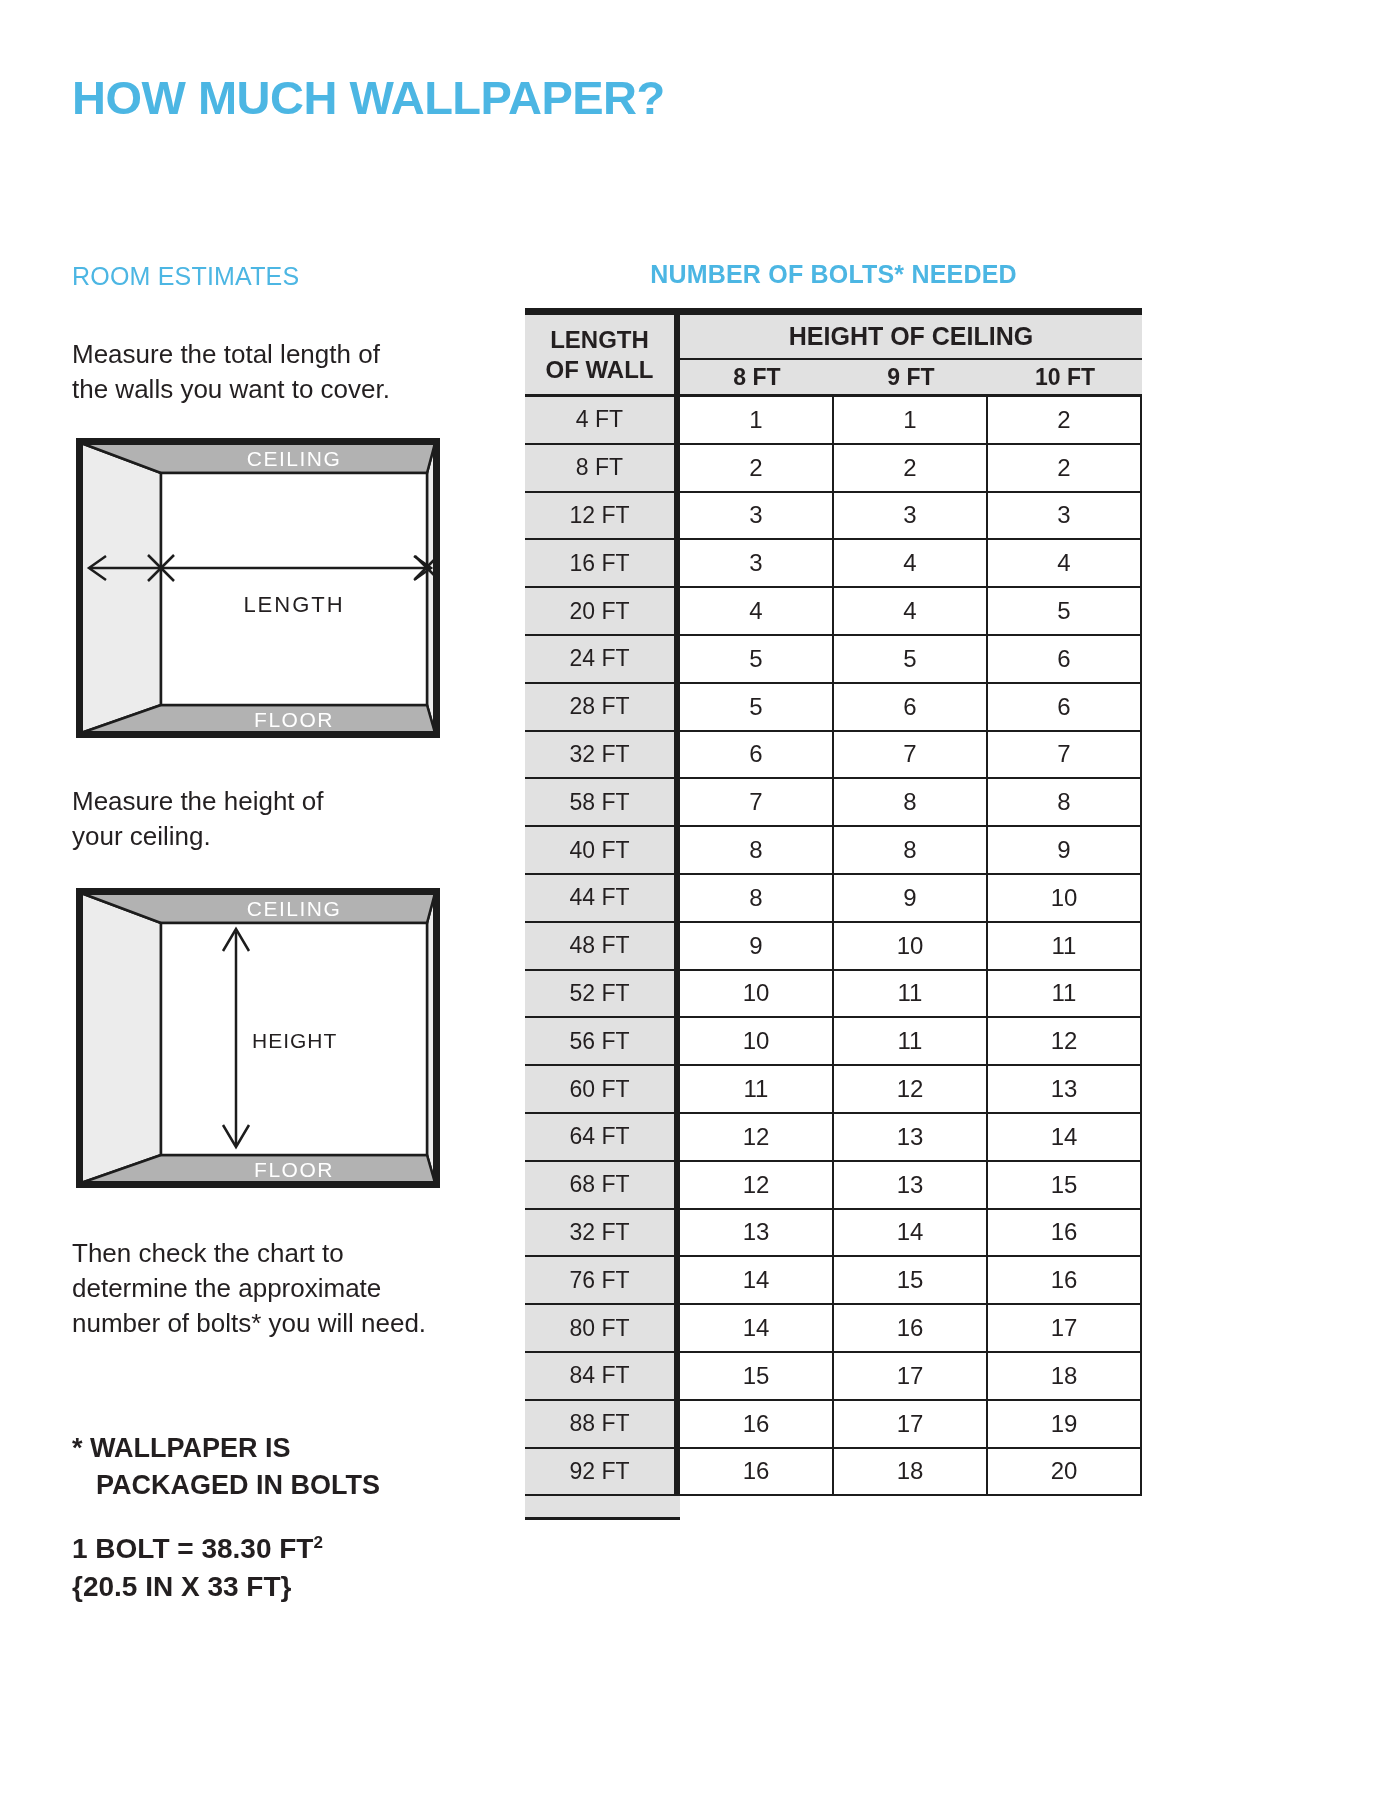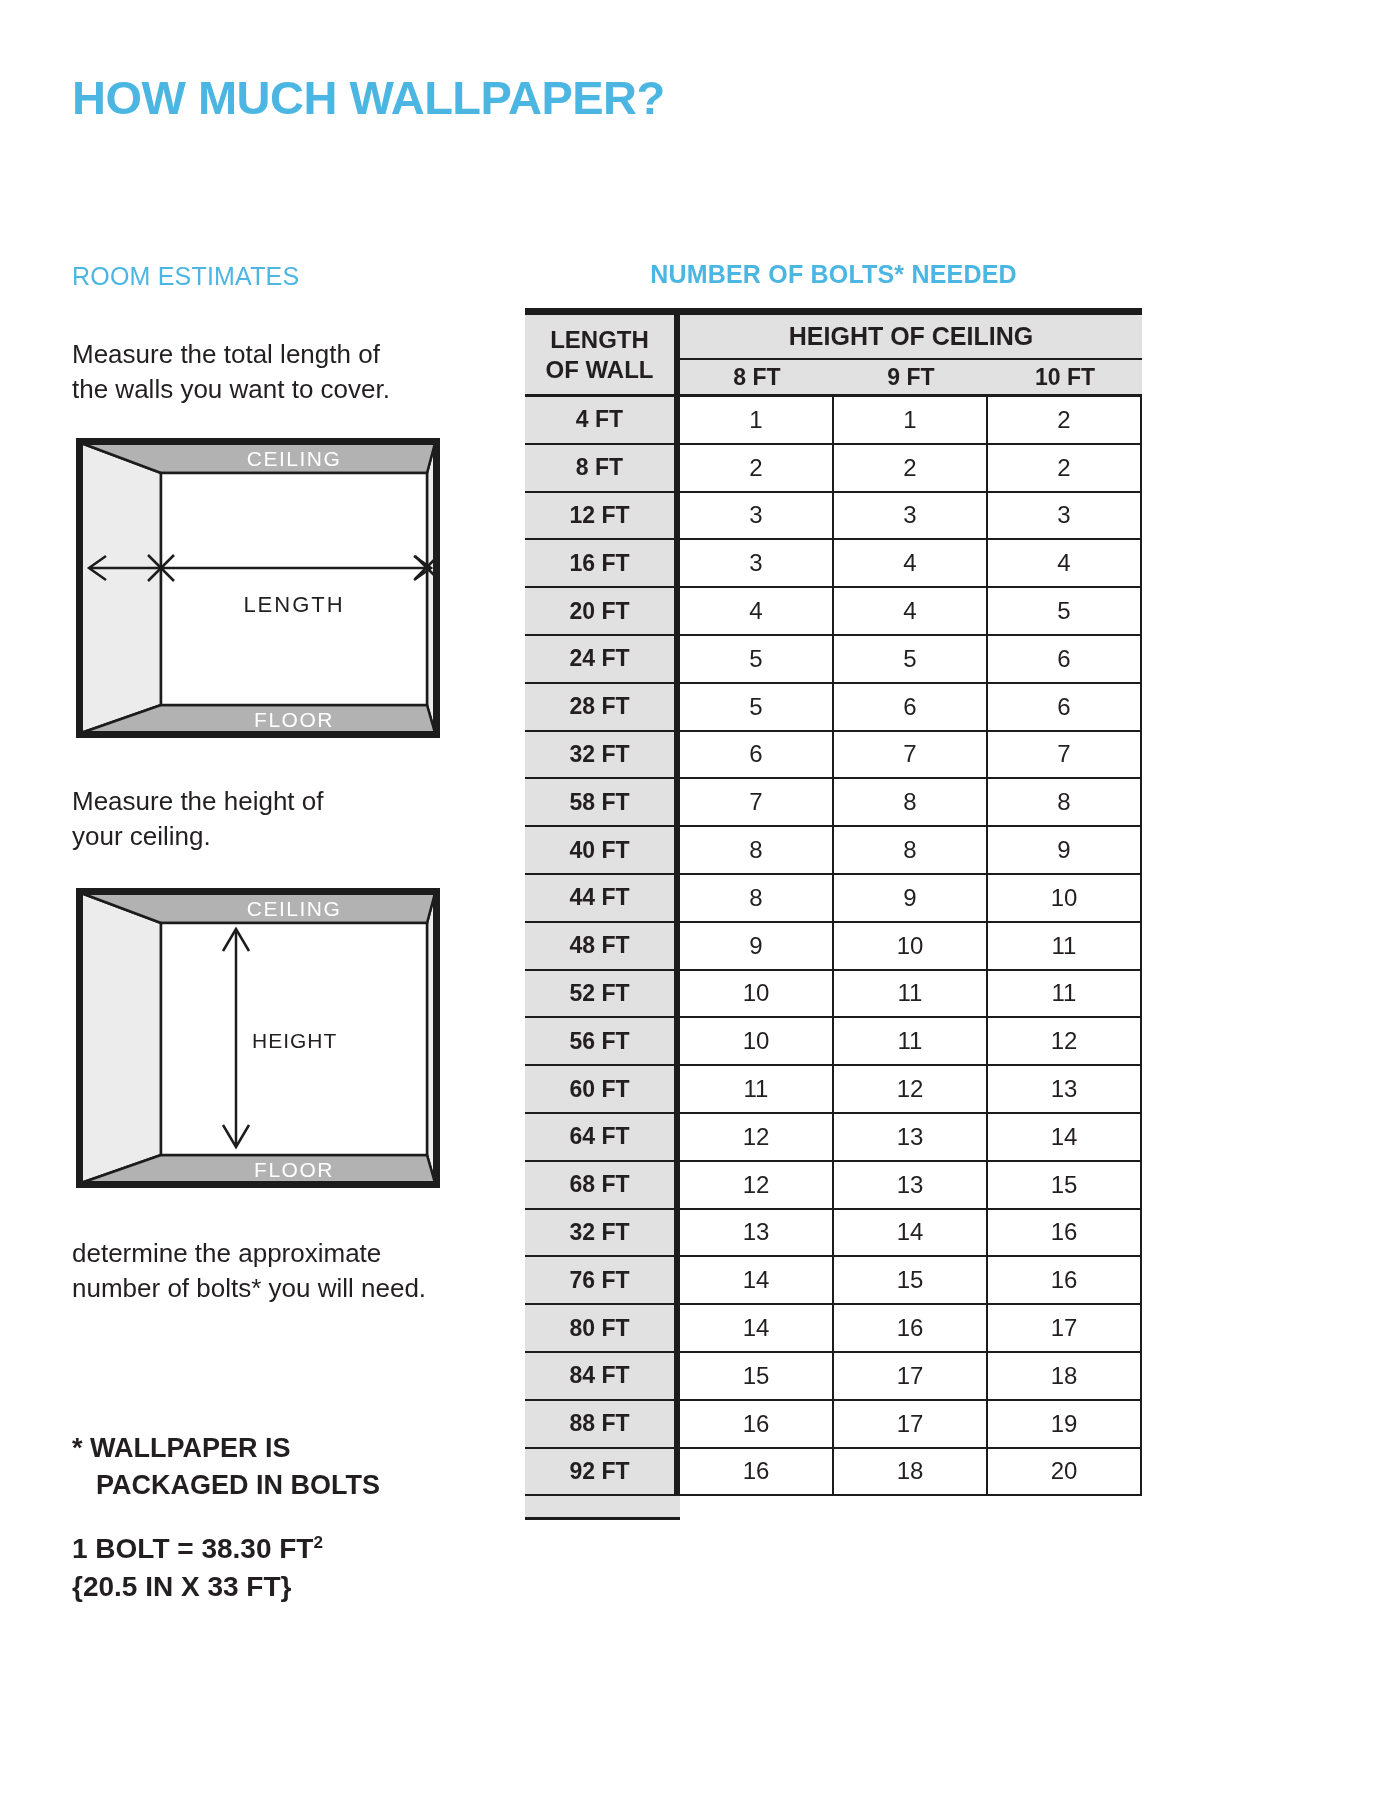--- a/index.html
+++ b/index.html
@@ -54,21 +54,21 @@
   }
   .cell-ceiling-header{
     grid-row:1;grid-column:2/5;background:var(--cell-gray);
     border-bottom:2px solid var(--line);font-size:25px;font-weight:bold;
   }
   .cell-sub{
     grid-row:2;background:var(--cell-gray);
     border-bottom:3px solid var(--line);font-size:23px;font-weight:bold;
   }
   .lab{
-    background:var(--cell-gray);font-size:23px;font-weight:bold;
+    background:var(--cell-gray);font-size:23px;font-weight:normal;
     border-right:6px solid var(--line);border-bottom:2px solid var(--line);
     display:flex;align-items:center;justify-content:center;
   }
   .val{
     background:#ffffff;font-size:24px;
     border-right:2px solid var(--line);border-bottom:2px solid var(--line);
     display:flex;align-items:center;justify-content:center;
   }
   .strip{width:155px;height:24px;background:var(--cell-gray);border-bottom:3px solid var(--line);}
 </style>
@@ -121,20 +121,21 @@
     <path d="M147,63 L160,41 L173,63"></path>
     <path d="M147,237 L160,259 L173,237"></path>
   </g>
   <text x="218" y="28" text-anchor="middle" font-size="21" letter-spacing="1.5" fill="#ffffff">CEILING</text>
   <text x="218" y="289" text-anchor="middle" font-size="21" letter-spacing="1.5" fill="#ffffff">FLOOR</text>
   <text x="176" y="160" text-anchor="start" font-size="21" letter-spacing="1" fill="var(--ink)">HEIGHT</text>
   <rect x="3.5" y="3.5" width="357" height="293" fill="none" stroke="var(--line)" stroke-width="7"></rect>
 </svg>
 
 <div class="abs body-para para3">
+  <div>Then check the chart to</div>
   <div>determine the approximate</div>
   <div>number of bolts* you will need.</div>
 </div>
 
 <div class="abs footnote">
   <div>* WALLPAPER IS</div>
   <div class="indent">PACKAGED IN BOLTS</div>
 </div>
 
 <div class="abs bolt-eq">

